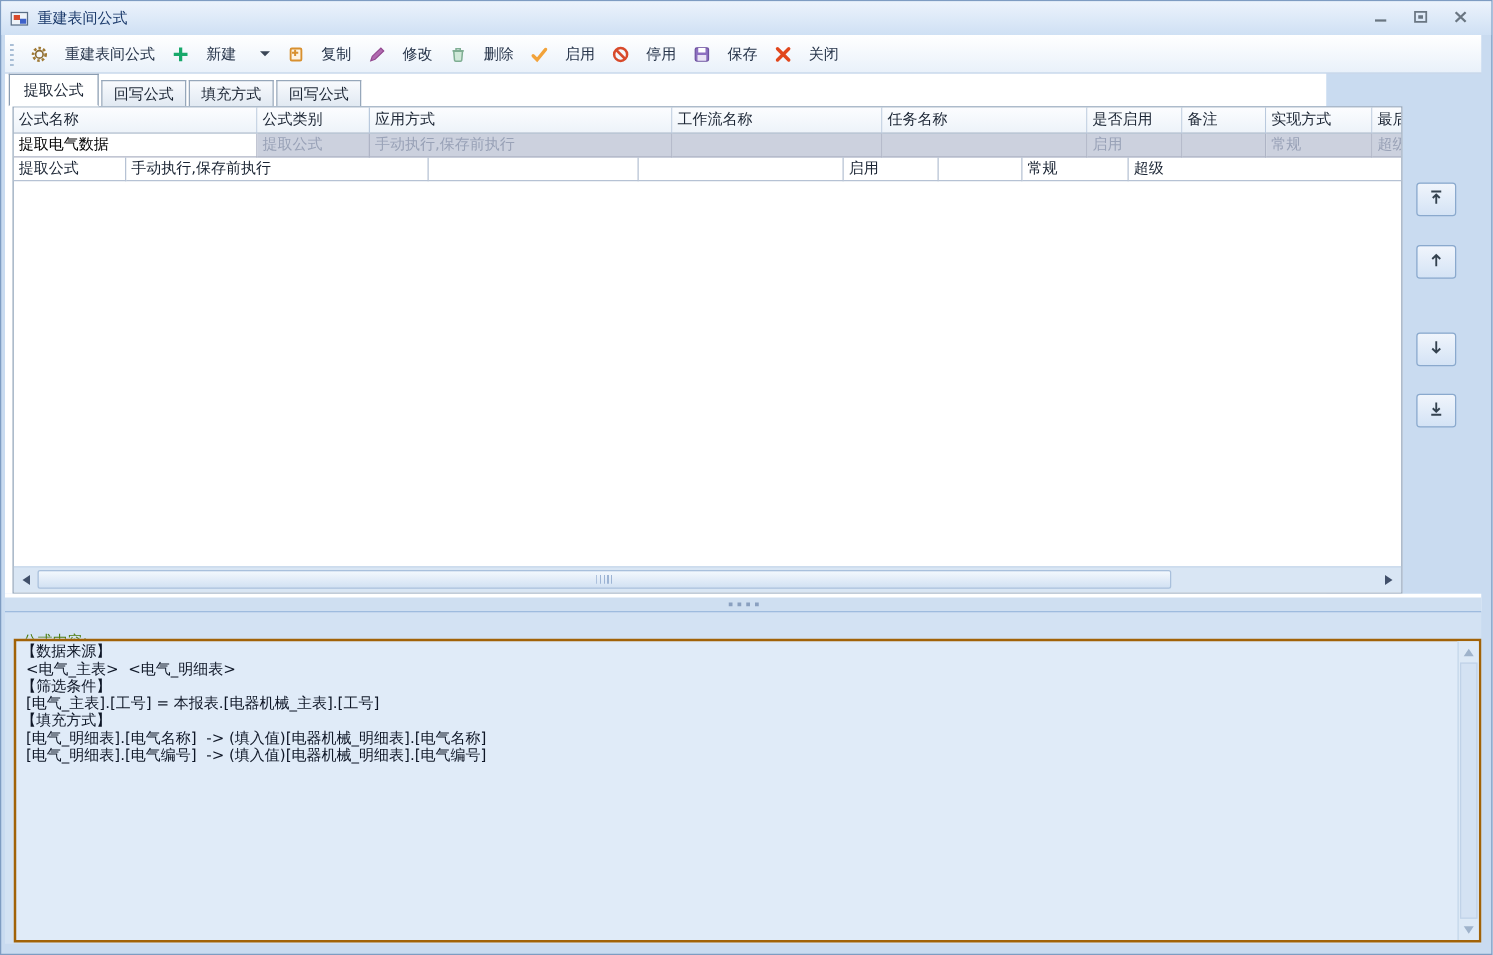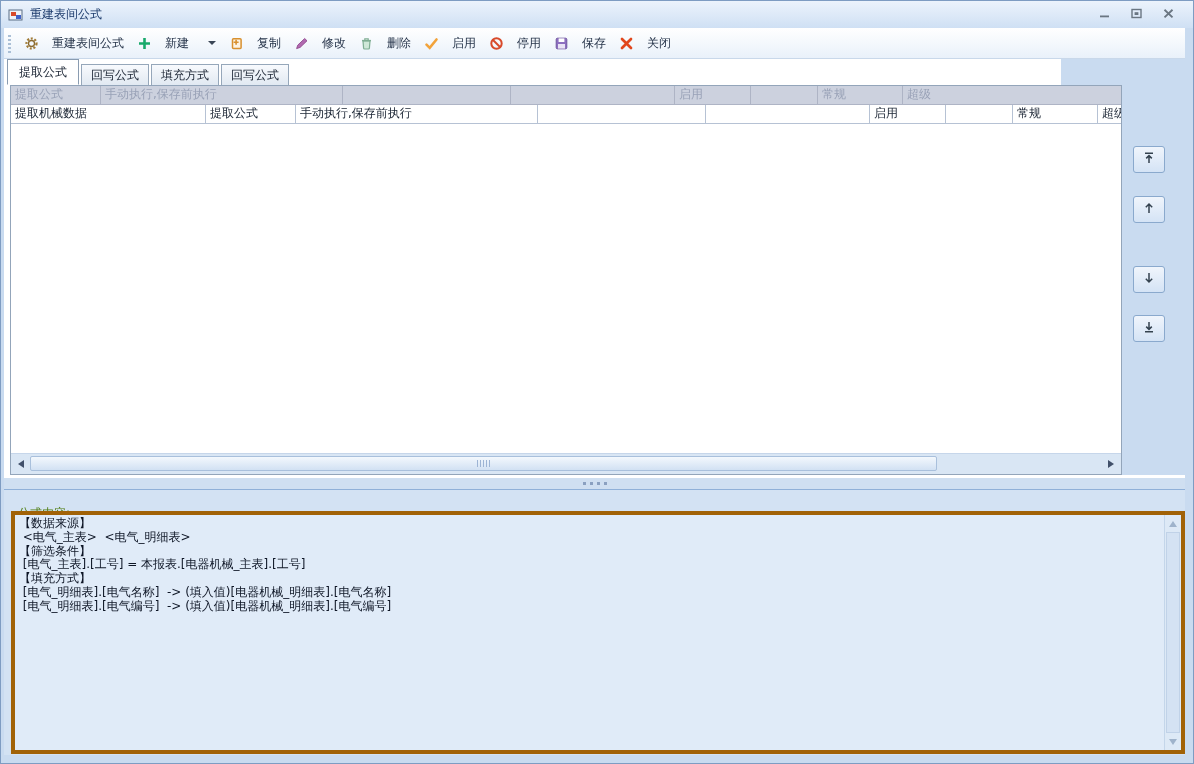--- a/index.html
+++ b/index.html
@@ -53,21 +53,21 @@
   #mv-top{top:87px}#mv-up{top:137px}#mv-down{top:207px}#mv-bottom{top:256px}
 
   
   #splitter{position:absolute;left:3px;top:474px;width:1181px;height:15px;background:#fff;cursor:row-resize;}
   #splitter-band{position:absolute;left:0;top:3px;width:100%;height:12px;background:#cfdff1;border-bottom:1px solid #8fb0d8;display:flex;align-items:center;justify-content:center;gap:4px;box-sizing:border-box;}
   .dot{width:3px;height:3px;background:#8aa0c0;}
 
   
   #bottom{position:absolute;left:3px;top:489px;width:1181px;height:265px;background:#d3e2f3;}
   #formula-label{position:absolute;left:14px;top:15px;color:#4d7c0f;}
-  #formula-area{position:absolute;left:7px;top:21px;width:1174px;height:243px;background:#e0ebf8;border:4px solid #a16207;box-sizing:border-box;}
+  #formula-area{position:absolute;left:7px;top:21px;width:1174px;height:243px;background:#e0ebf8;border:2px solid #a16207;box-sizing:border-box;}
   #formula-text{margin:0;padding:2px 4px;font-family:"DejaVu Sans",sans-serif;font-size:12px;line-height:13.8px;color:#0e1626;white-space:pre;}
   #vscroll{position:absolute;right:0;top:0;bottom:0;width:17px;background:#dde9f6;border-left:1px solid #c4d6ea;box-sizing:border-box;}
   .vbtn{position:absolute;left:1px;width:14px;height:15px;display:flex;align-items:center;justify-content:center;cursor:pointer;}
   #vs-up{top:1px}
   #vs-down{bottom:1px}
   .tri-u{width:0;height:0;border-left:4px solid transparent;border-right:4px solid transparent;border-bottom:6px solid #9fb3cb;}
   .tri-d{width:0;height:0;border-left:4px solid transparent;border-right:4px solid transparent;border-top:6px solid #9fb3cb;}
   #vs-thumb{position:absolute;left:1px;top:17px;bottom:17px;width:14px;background:#d4e2f3;border:1px solid #c0d2e8;box-sizing:border-box;cursor:pointer;}
 </style>
 </head>
@@ -203,32 +203,43 @@
 
   <div id="upper">
     <div id="tabstrip">
       <span class="tab active">提取公式</span>
       <span class="tab">回写公式</span>
       <span class="tab">填充方式</span>
       <span class="tab">回写公式</span>
     </div>
 
     <div id="grid">
+      <div class="g-header">
+        <div class="hc c0">公式名称</div>
+        <div class="hc c1">公式类别</div>
+        <div class="hc c2">应用方式</div>
+        <div class="hc c3">工作流名称</div>
+        <div class="hc c4">任务名称</div>
+        <div class="hc c5">是否启用</div>
+        <div class="hc c6">备注</div>
+        <div class="hc c7">实现方式</div>
+        <div class="hc c8">最后</div>
+      </div>
       <div class="g-row sel">
+        <div class="dc c0 cur">提取电气数据</div>
         <div class="dc c1">提取公式</div>
         <div class="dc c2">手动执行,保存前执行</div>
         <div class="dc c3"></div>
         <div class="dc c4"></div>
         <div class="dc c5">启用</div>
         <div class="dc c6"></div>
         <div class="dc c7">常规</div>
         <div class="dc c8">超级</div>
       </div>
       <div class="g-row">
-        <div class="dc c0">提取机械数据</div>
         <div class="dc c1">提取公式</div>
         <div class="dc c2">手动执行,保存前执行</div>
         <div class="dc c3"></div>
         <div class="dc c4"></div>
         <div class="dc c5">启用</div>
         <div class="dc c6"></div>
         <div class="dc c7">常规</div>
         <div class="dc c8">超级</div>
       </div>
 

